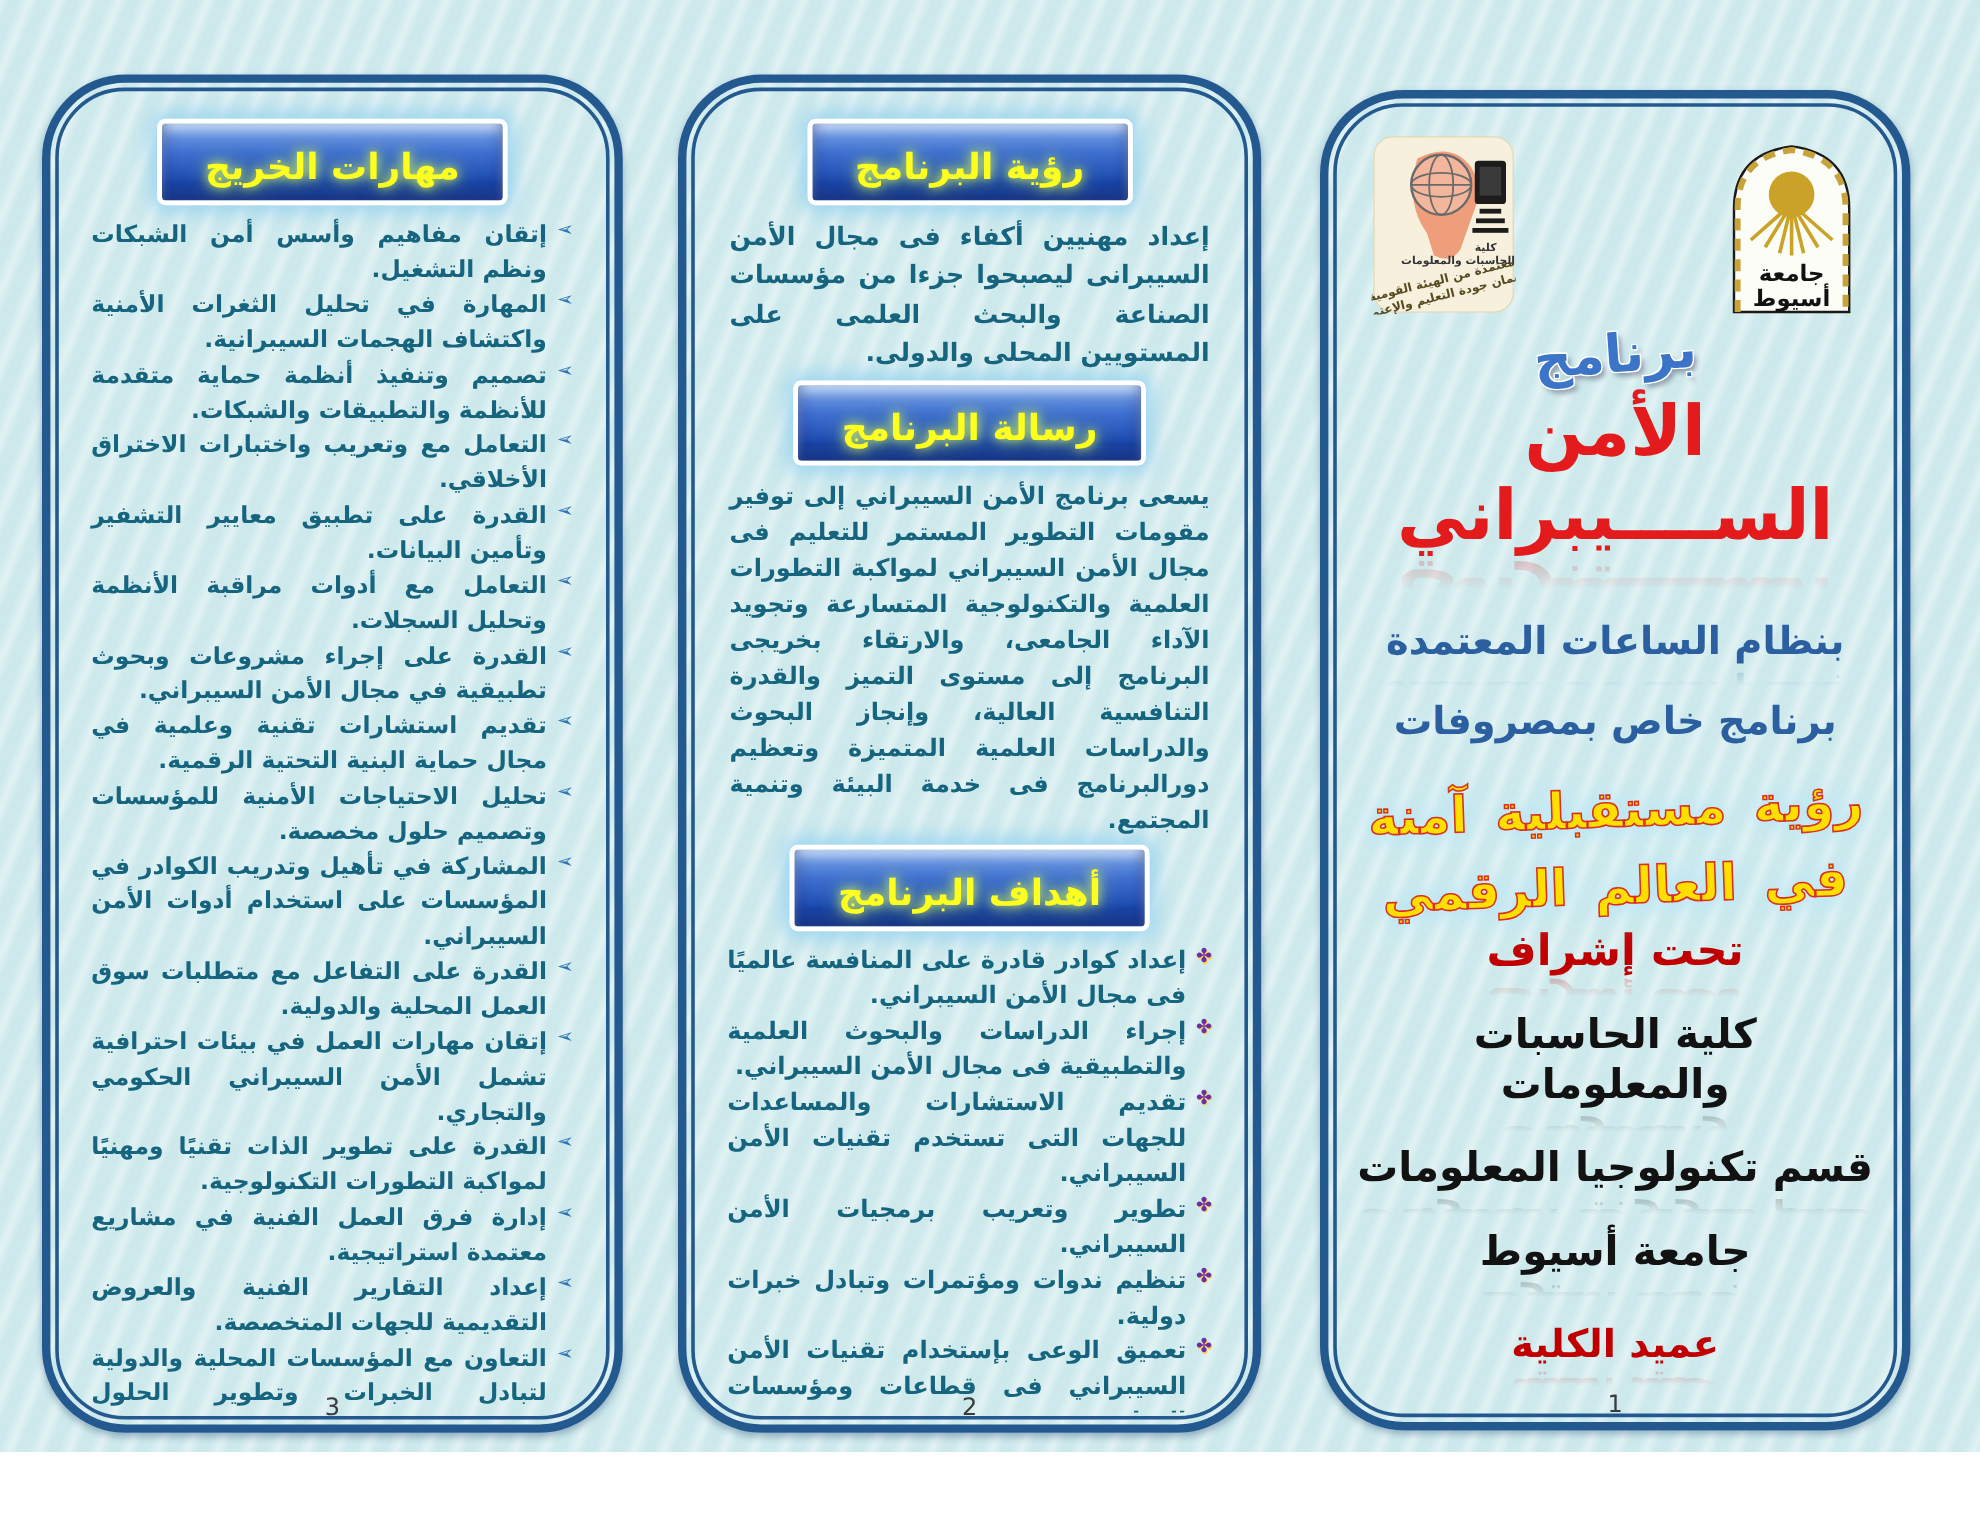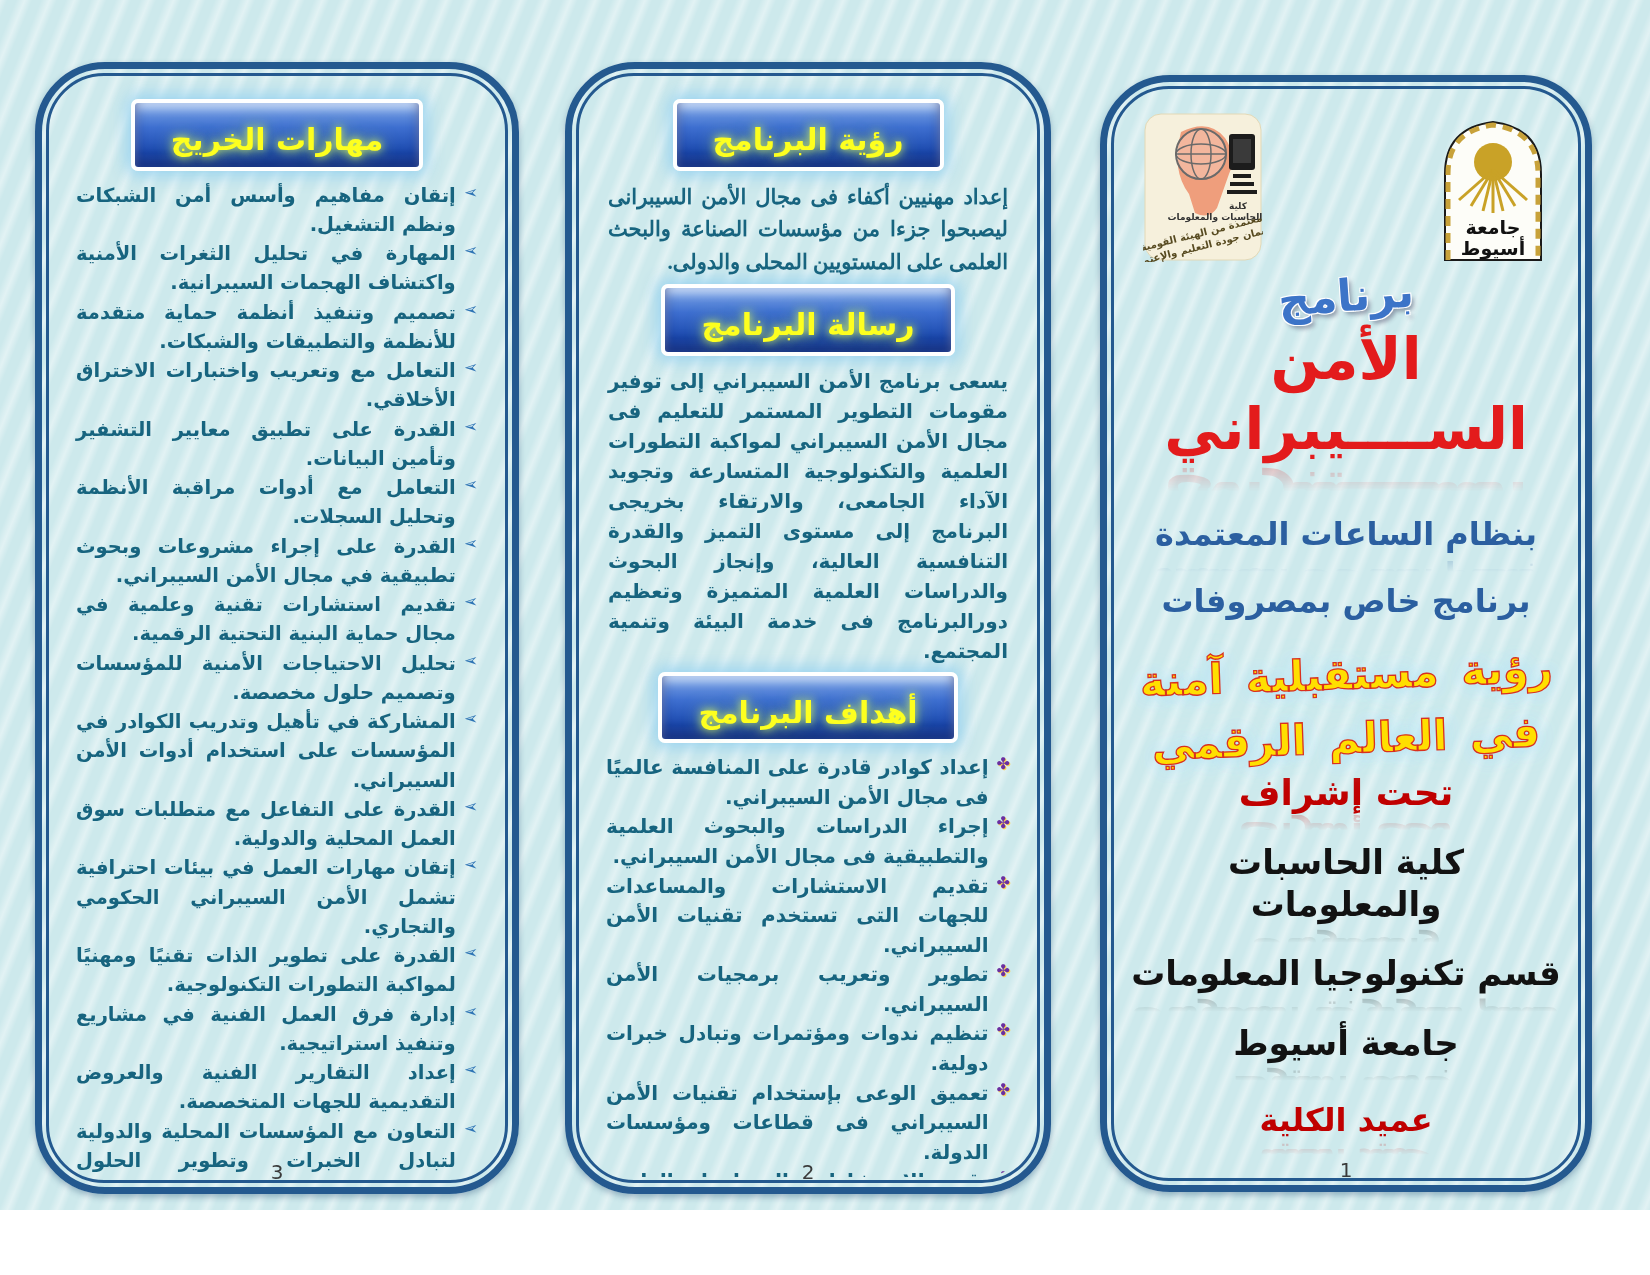--- a/index.html
+++ b/index.html
@@ -41,21 +41,21 @@
     text-shadow:0 0 9px rgba(225,255,90,.95),0 0 18px rgba(190,240,100,.65);
     box-shadow:0 0 16px 5px rgba(150,210,240,.9),
                inset 0 -9px 12px rgba(5,15,80,.55),
                inset 0 6px 8px rgba(255,255,255,.5);
   }
   
   .teal{color:#17647f;}
   .para{
     font-weight:bold;text-align:justify;margin:10px 4px 6px;
   }
-  .vision-para{font-size:21px;line-height:1.55;font-family:Liberation Serif, serif;}
+  .vision-para{font-size:21px;line-height:1.55;}
   .mission-para{font-size:20px;line-height:1.5;}
   ul.blist{list-style:none;margin:10px 0 0;padding:0 2px;}
   ul.blist li{display:flex;gap:8px;font-weight:bold;align-items:flex-start;}
   ul.blist li .txt{flex:1;text-align:justify;}
   .skills-list li{font-size:19.5px;line-height:1.5;color:#17647f;}
   .objectives-list li{font-size:20px;line-height:1.48;color:#17647f;}
   .bullet{flex:0 0 auto;margin-top:3px;}
   .bullet.arrow{
     color:#2e74b5;font-size:17px;transform:scaleX(-1);display:inline-block;line-height:1;
   }
@@ -154,21 +154,21 @@
       <li>
           <span class="bullet arrow">➢</span>
           <span class="txt">إتقان مهارات العمل في بيئات احترافية تشمل الأمن السيبراني الحكومي والتجاري.</span>
         </li>
       <li>
           <span class="bullet arrow">➢</span>
           <span class="txt">القدرة على تطوير الذات تقنيًا ومهنيًا لمواكبة التطورات التكنولوجية.</span>
         </li>
       <li>
           <span class="bullet arrow">➢</span>
-          <span class="txt">إدارة فرق العمل الفنية في مشاريع وتنفيذ استراتيجية.</span>
+          <span class="txt">إدارة فرق العمل الفنية في مشاريع معتمدة استراتيجية.</span>
         </li>
       <li>
           <span class="bullet arrow">➢</span>
           <span class="txt">إعداد التقارير الفنية والعروض التقديمية للجهات المتخصصة.</span>
         </li>
       <li>
           <span class="bullet arrow">➢</span>
           <span class="txt">التعاون مع المؤسسات المحلية والدولية لتبادل الخبرات وتطوير الحلول المشتركة.</span>
         </li>
 

